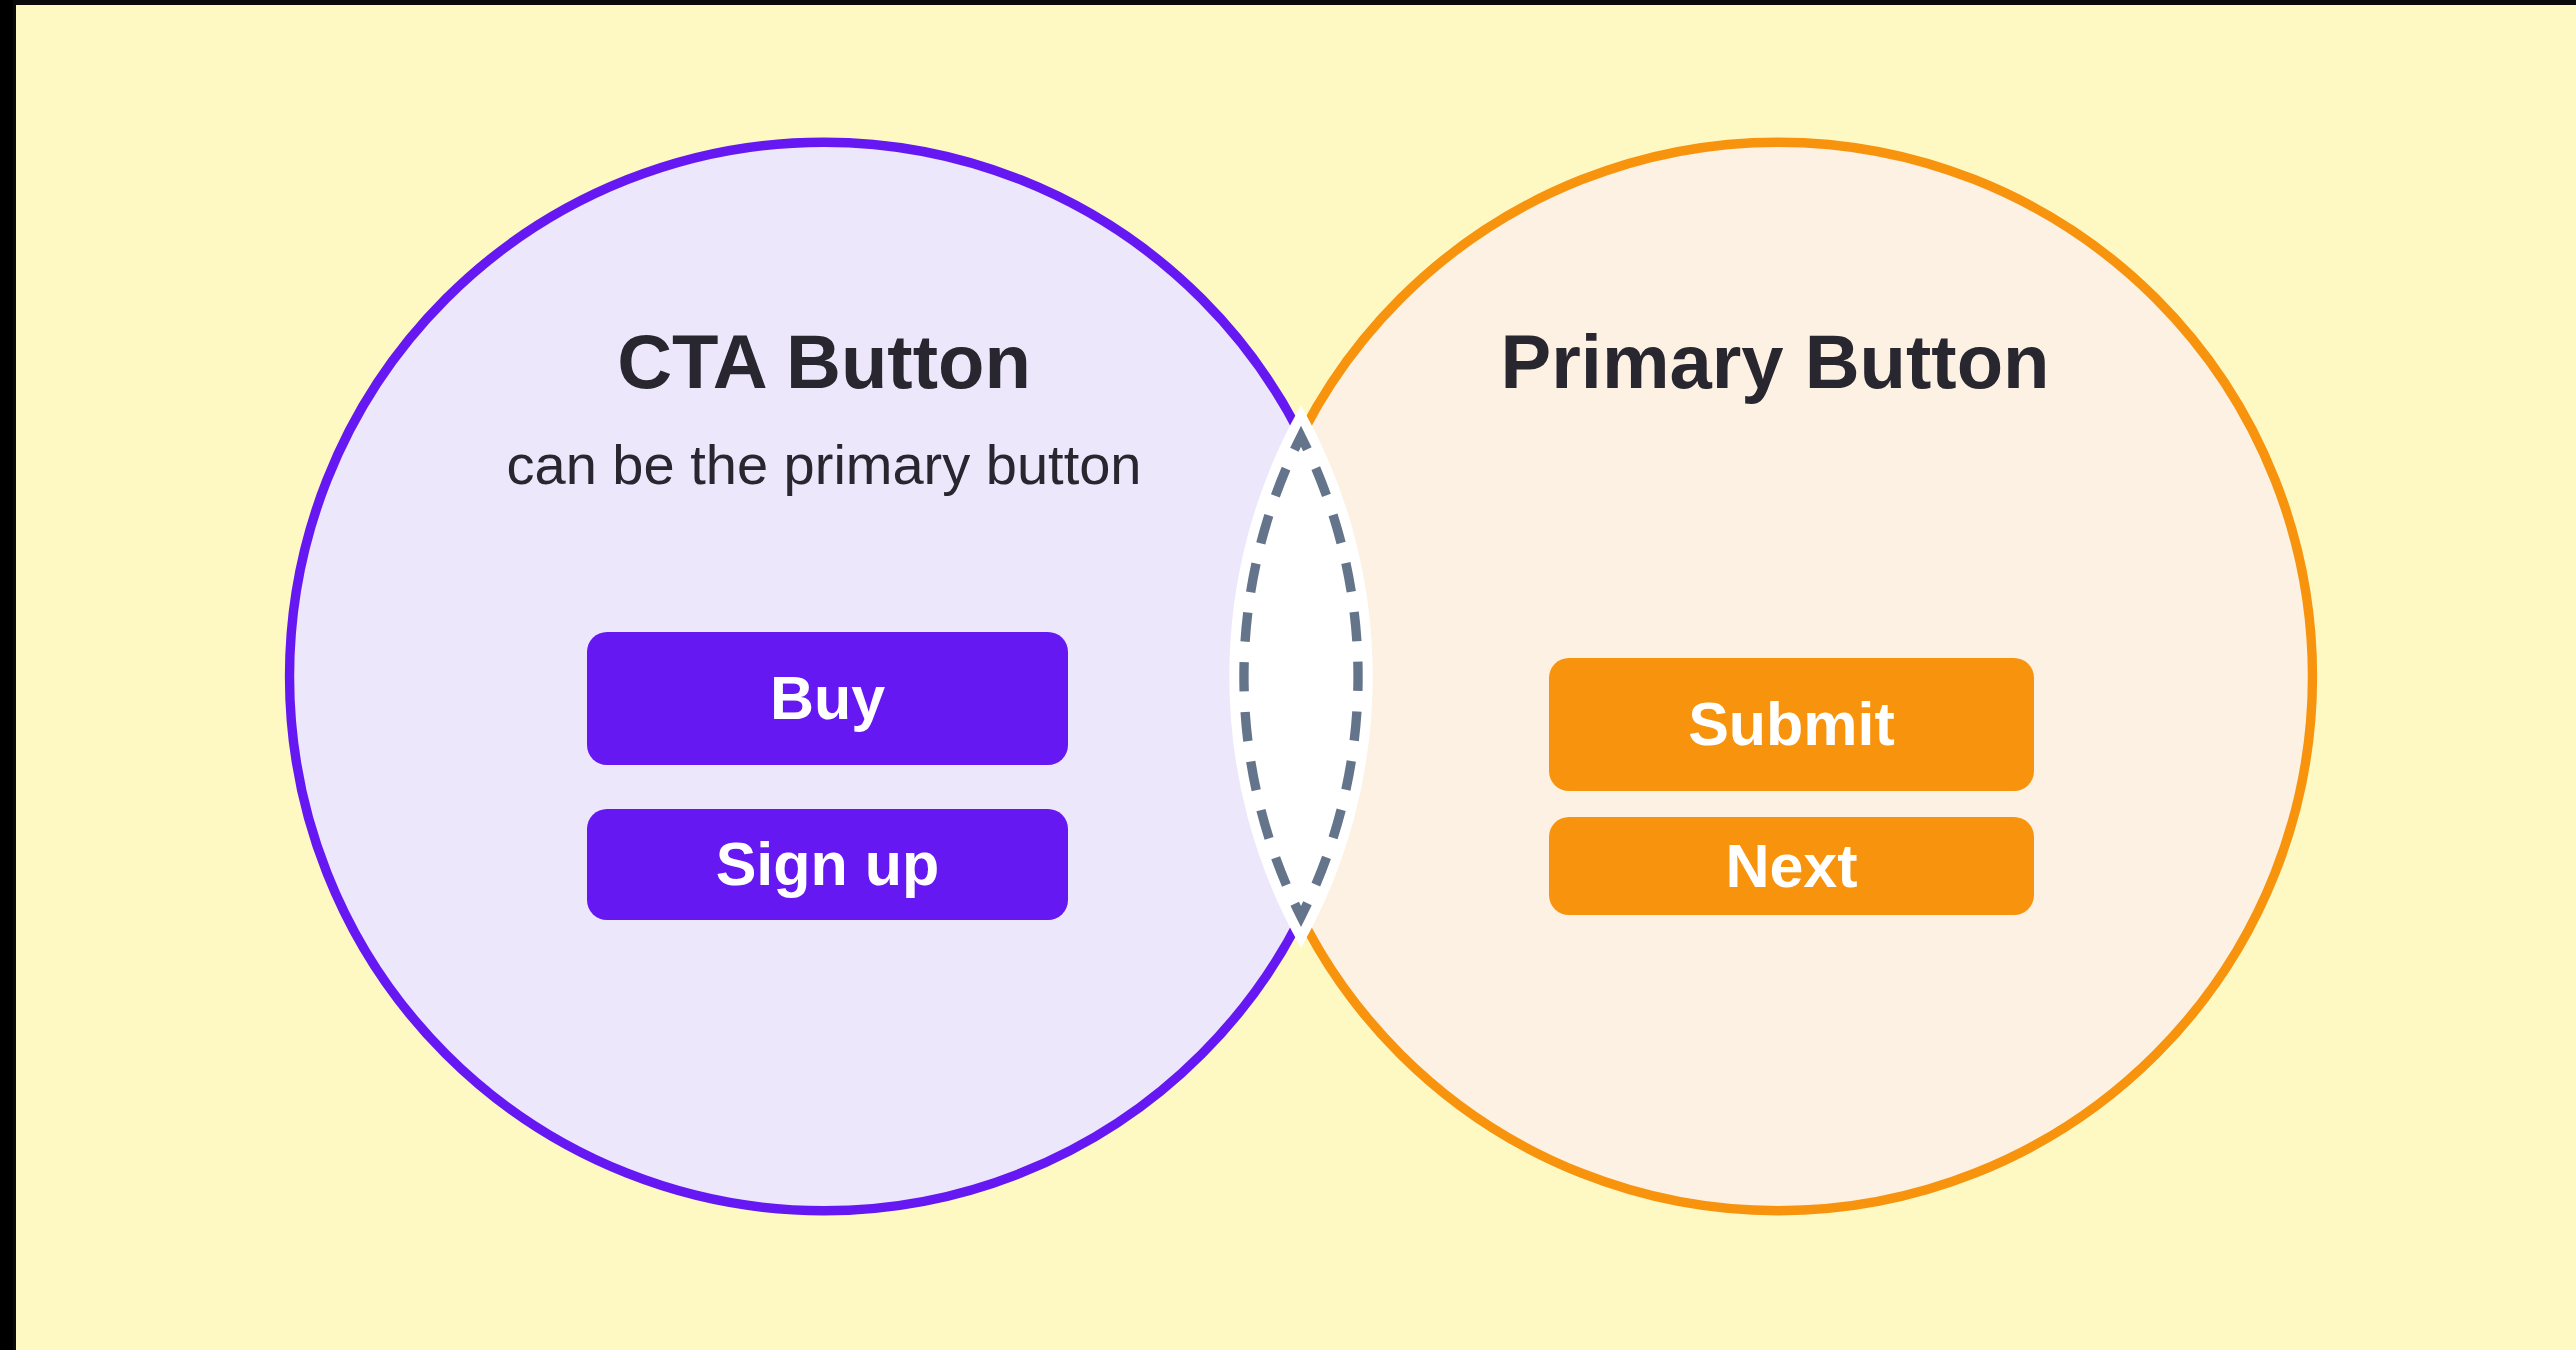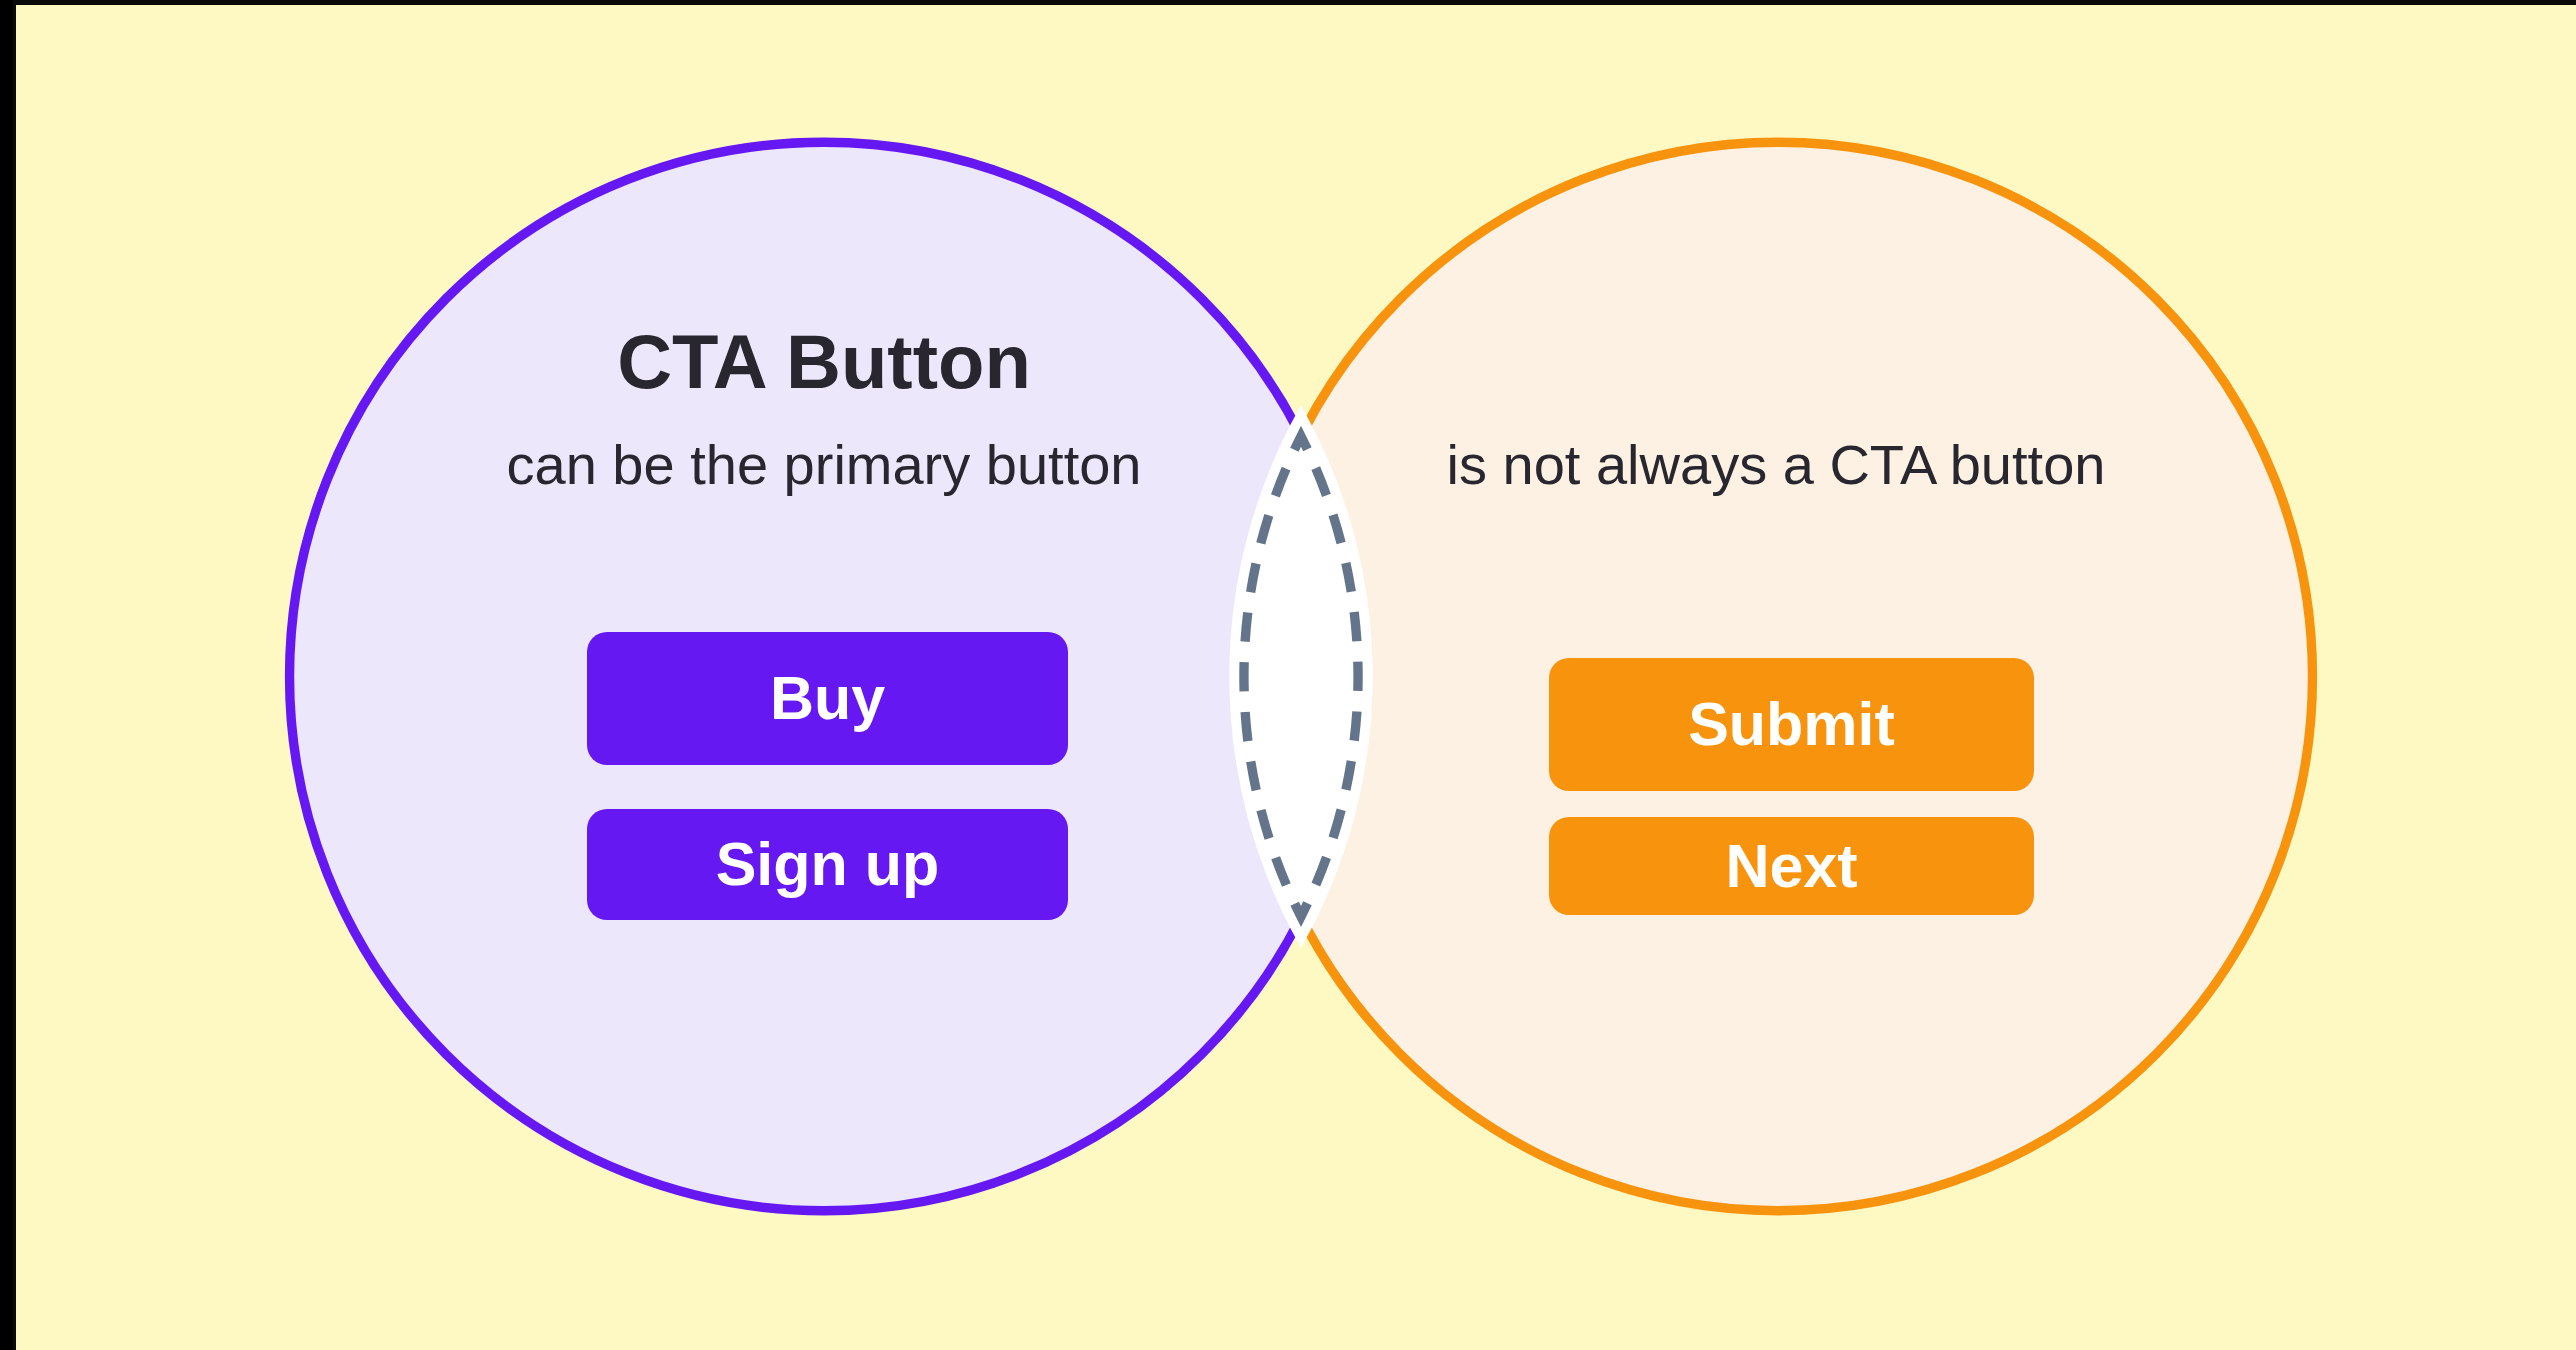--- a/index.html
+++ b/index.html
@@ -74,21 +74,21 @@
     <circle cx="3016" cy="1156" r="913" stroke-width="16" fill="#FCF1E2" stroke="#F7930D"></circle>
 
     <path d="M 2200.5 698.6 A 935 935 0 0 1 2200.5 1613.4 A 935 935 0 0 1 2200.5 698.6 Z" stroke="#FFFFFF" stroke-width="6" fill="#FFFFFF"></path>
 
     <path d="M 2200.5 745.5 A 913 913 0 0 1 2200.5 1566.5 A 913 913 0 0 1 2200.5 745.5 Z" fill="none" stroke-width="16" stroke-dasharray="50 35.1" stroke-dashoffset="25" stroke="#64748B"></path>
   </svg>
 
   <div class="label title" style="left: 811px; top: 324px; color: rgb(40, 38, 47);">CTA Button</div>
   <div class="label subtitle" style="left: 811px; top: 437px; color: rgb(40, 38, 47);">can be the primary button</div>
 
-  <div class="label subtitle" style="left: 1763px; top: 437px; color: rgb(40, 38, 47);">is not always a CTA button</div>
+  <div class="label title" style="left: 1762px; top: 324px; color: rgb(40, 38, 47);">Primary Button</div>
 
   <button class="pill-button" style="left: 574px; top: 632px; width: 481px; height: 133px; background-color: rgb(102, 24, 242); color: rgb(255, 255, 255);">Buy</button>
   <button class="pill-button" style="left: 574px; top: 809px; width: 481px; height: 111px; background-color: rgb(102, 24, 242); color: rgb(255, 255, 255);">Sign up</button>
 
   <button class="pill-button" style="left: 1536px; top: 658px; width: 485px; height: 133px; background-color: rgb(247, 147, 13); color: rgb(255, 255, 255);">Submit</button>
   <button class="pill-button" style="left: 1536px; top: 817px; width: 485px; height: 98px; background-color: rgb(247, 147, 13); color: rgb(255, 255, 255);">Next</button>
 
 </div>
 
 

